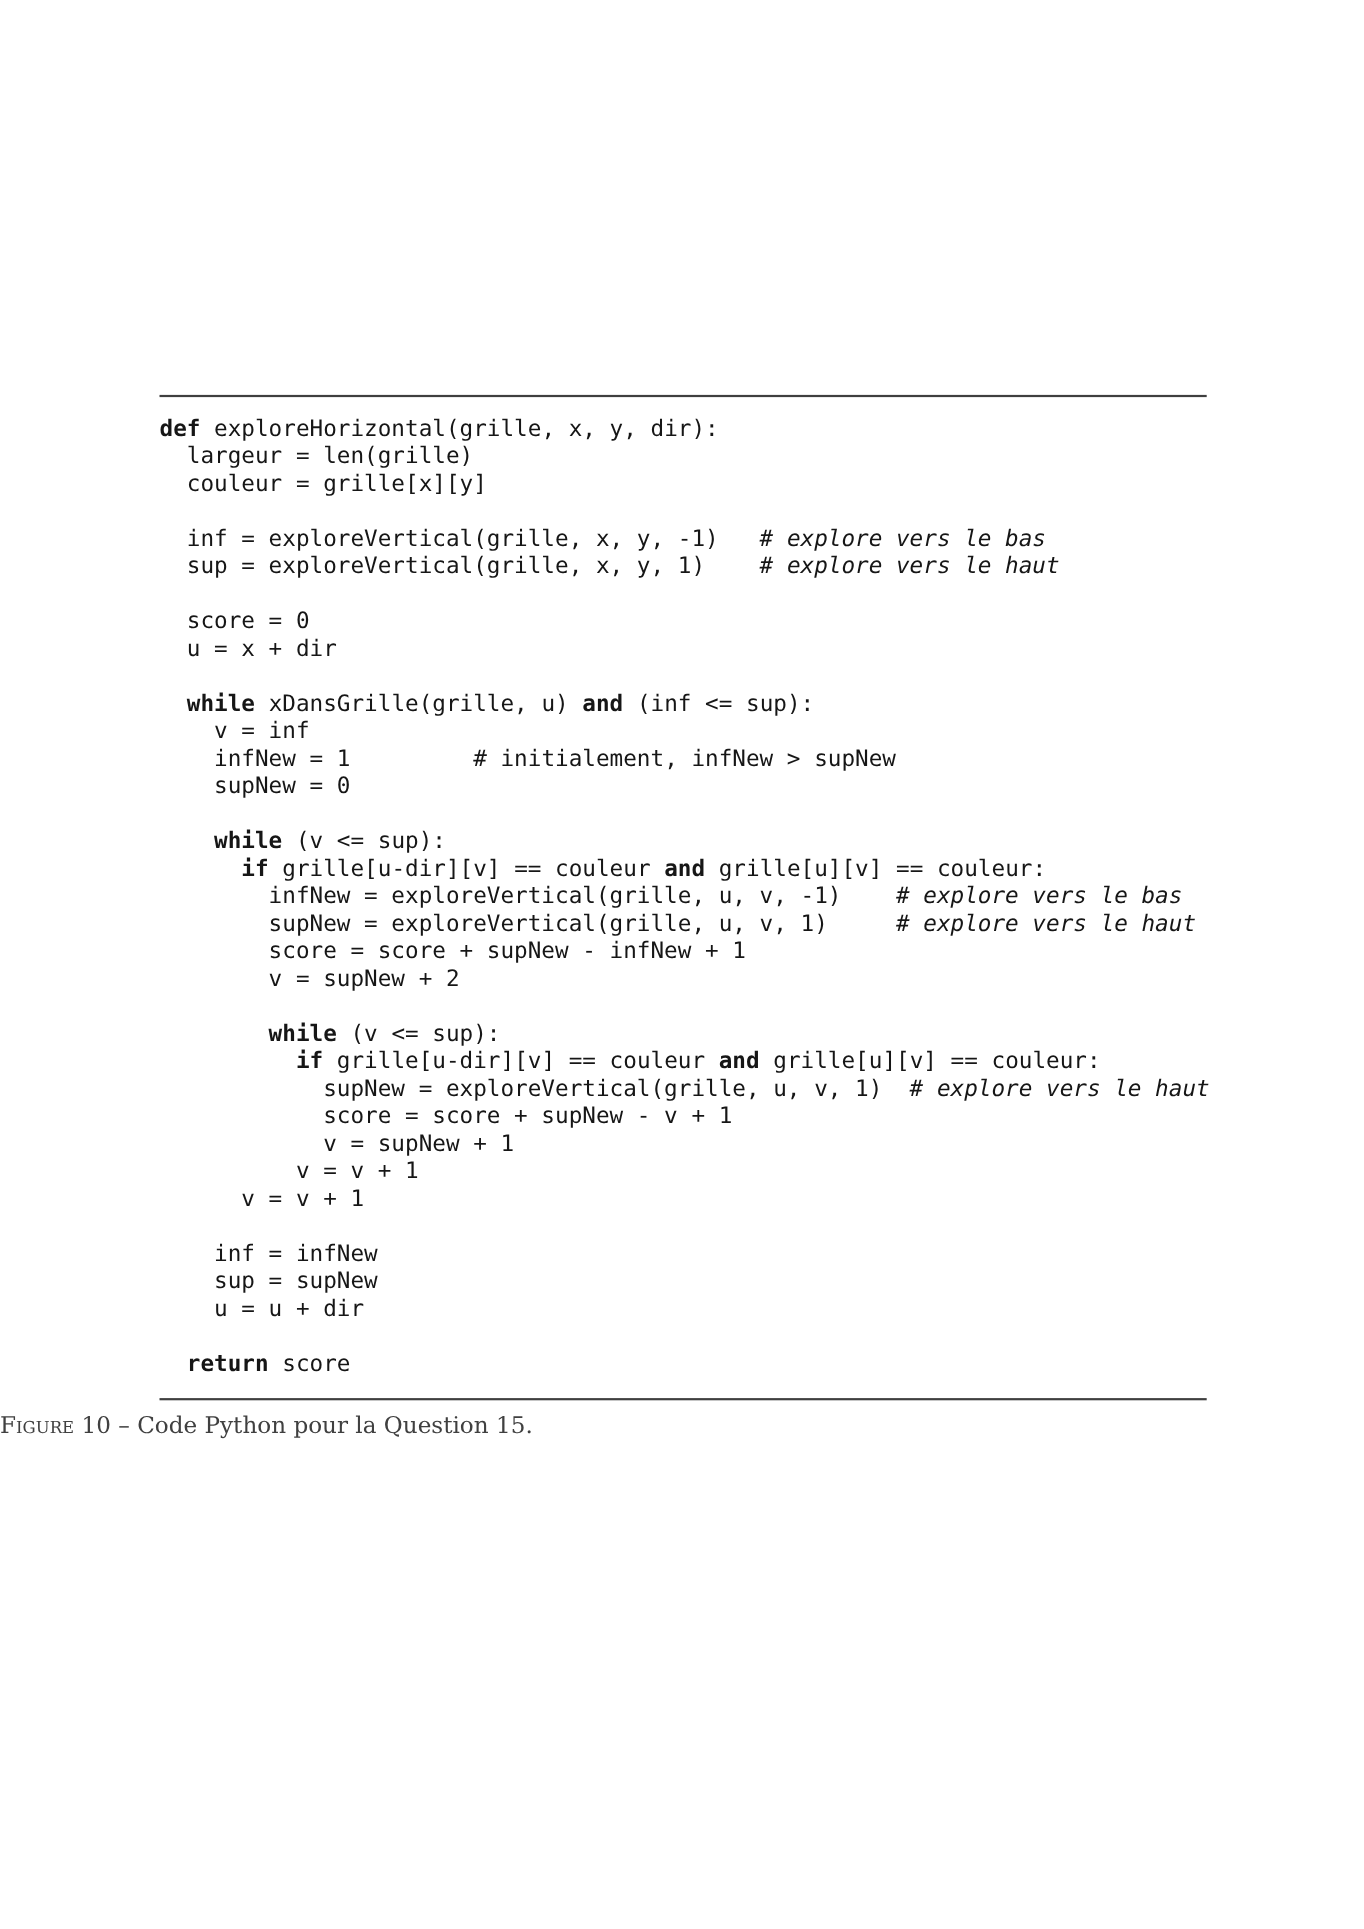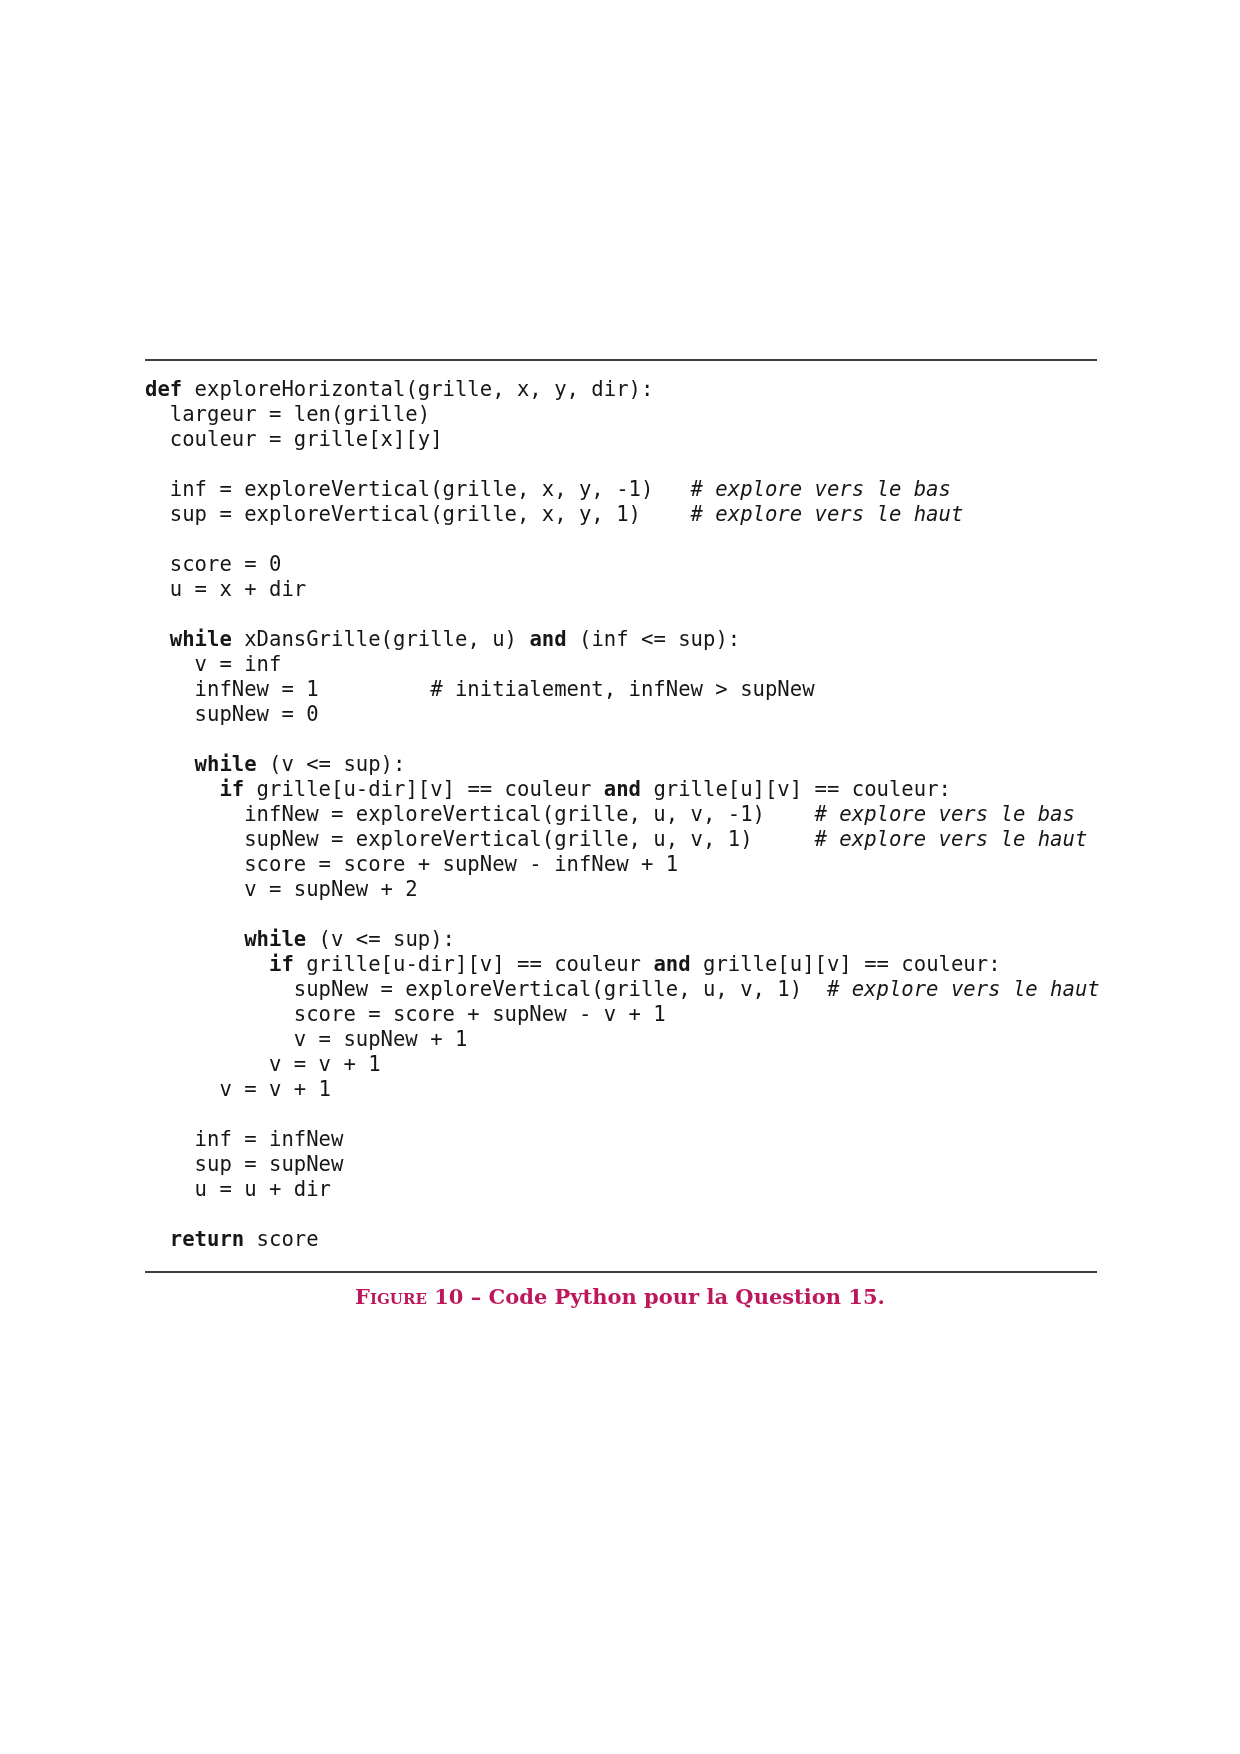--- a/index.html
+++ b/index.html
@@ -22,24 +22,23 @@
     font-family:"DejaVu Sans Mono","Liberation Mono",monospace;
     font-size:20.6px;line-height:25px;
     color:#161616;
     white-space:pre;
   }
   pre.code .kw{font-weight:bold;}
   pre.code .cmt-i{font-style:italic;}
   pre.code .cmt-r{font-style:normal;}
   .caption{
     position:absolute;top:1284px;left:0;width:1240px;
-    text-align:center;
+    text-align:left;
     font-size:21px;
-    color:#be185d;
-    font-weight:bold;
+    color:#404040;
   }
   .caption .sc{font-variant:small-caps;}
   .pageno{
     position:absolute;top:1562px;left:0;width:1240px;
     text-align:center;
     font-size:24px;
     color:#1a1a1a;
   }
 </style>
 </head>

